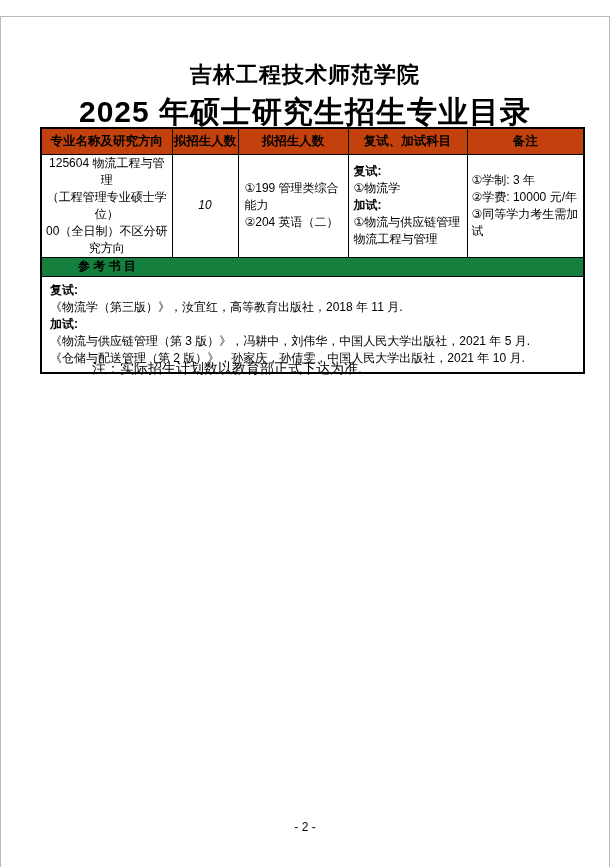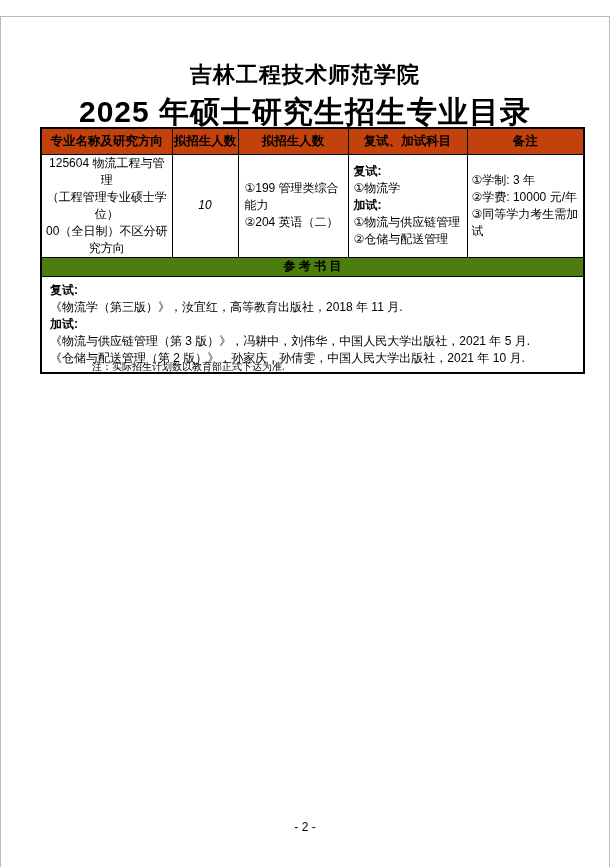--- a/index.html
+++ b/index.html
@@ -59,37 +59,38 @@
     font-size: 11.5px;
     padding: 0 2px;
   }
   td.cell-enroll { text-align: center; font-size: 12.5px; font-style: italic; }
   td.cell-initial { padding: 2px 2px 2px 6px; }
   td.cell-retest { padding: 3px 2px 3px 5px; vertical-align: top; }
   td.cell-remarks { padding: 2px 2px 2px 4px; font-size: 11.5px; }
   .bold-label { font-weight: bold; }
   td.ref-header-cell {
     height: 19px;
-    text-align: center;
+    text-align: left;
     font-weight: bold;
     font-size: 12.5px;
-    background: #4d7c0f;
+    background: #15803d;
+    padding-left: 36px;
   }
   td.ref-body-cell {
     height: 97px;
     vertical-align: top;
     padding: 3px 8px;
     line-height: 17.5px;
     font-size: 12px;
   }
   .footnote {
     position: absolute;
     left: 91px;
     top: 343px;
-    font-size: 10px;
+    font-size: 14px;
   }
   .page-number {
     position: absolute;
     left: 0;
     right: 0;
     top: 803px;
     text-align: center;
     font-size: 12px;
   }
 </style>
@@ -130,21 +131,21 @@
         <td class="cell-enroll">10</td>
         <td class="cell-initial">
           <div>①199 管理类综合能力</div>
           <div>②204 英语（二）</div>
         </td>
         <td class="cell-retest">
           <div class="bold-label">复试:</div>
           <div>①物流学</div>
           <div class="bold-label">加试:</div>
           <div>①物流与供应链管理</div>
-          <div>②仓储与配送管理</div>
+          <div>物流工程与管理</div>
         </td>
         <td class="cell-remarks">
           <div>①学制: 3 年</div>
           <div>②学费: 10000 元/年</div>
           <div>③同等学力考生需加试</div>
         </td>
       </tr>
       <tr>
         <td class="ref-header-cell" colspan="5">参 考 书 目</td>
       </tr>

